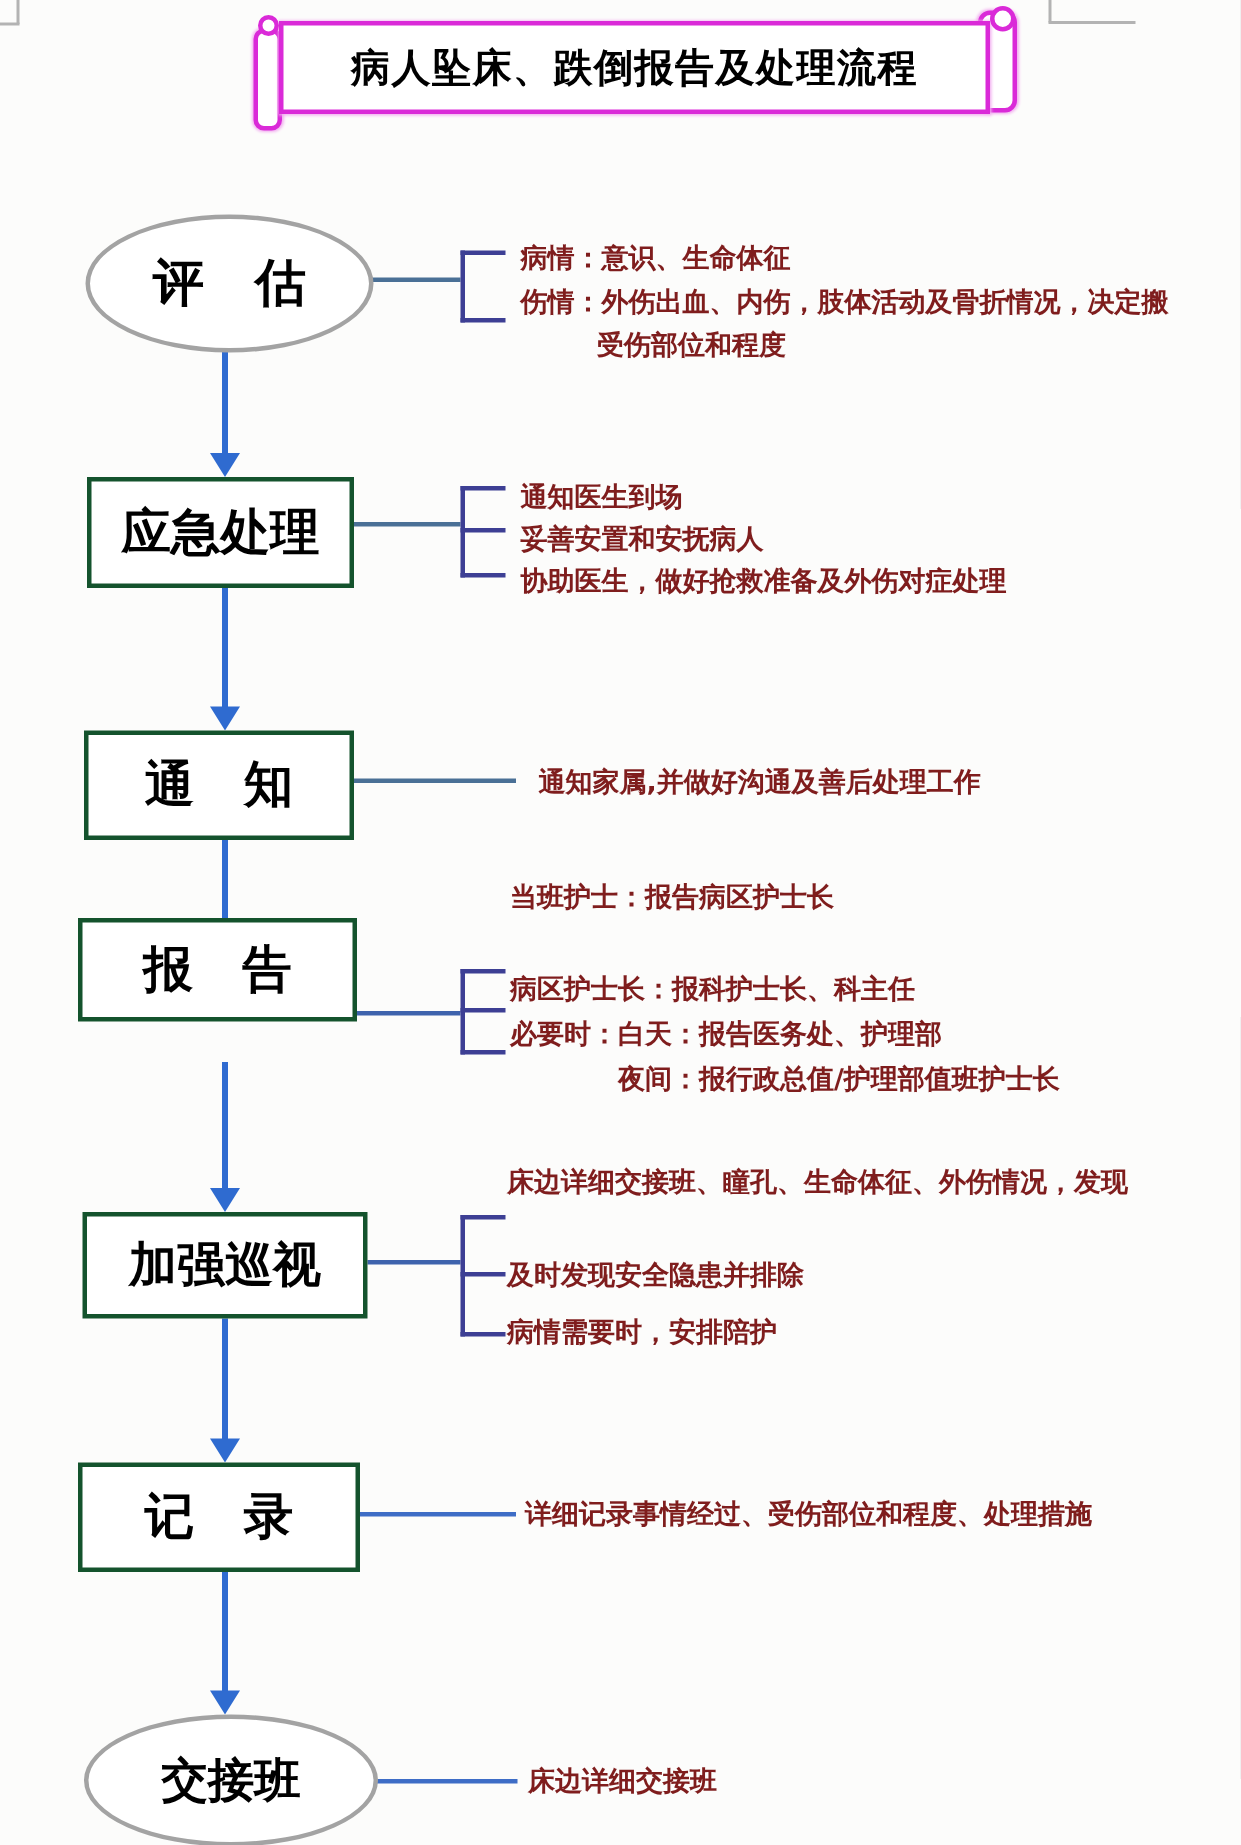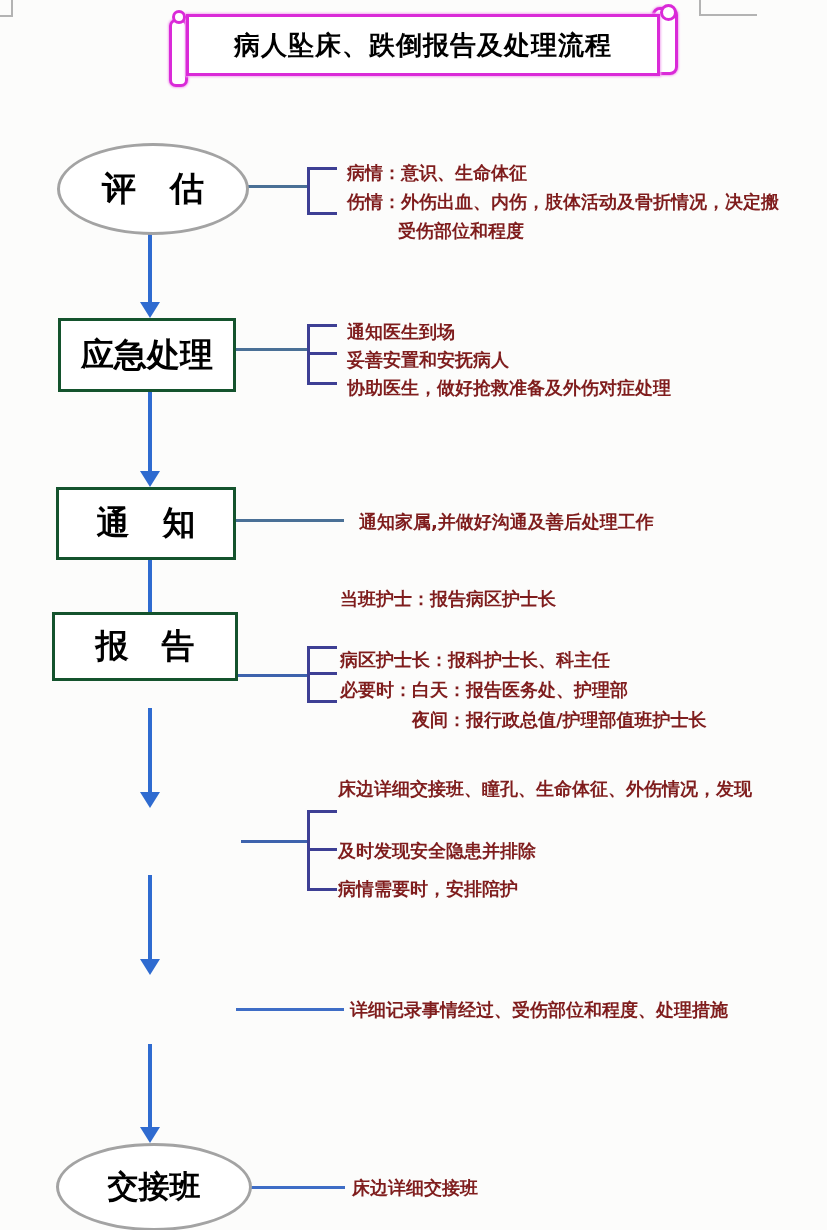--- a/index.html
+++ b/index.html
@@ -111,20 +111,26 @@
   </div>
   <div class="shape rect" id="sh-emergency">
     <span>应急处理</span>
   </div>
   <div class="shape rect" id="sh-notify">
     <span>通　知</span>
   </div>
   <div class="shape rect" id="sh-report">
     <span>报　告</span>
   </div>
+  <div class="shape rect" id="sh-patrol">
+    <span>加强巡视</span>
+  </div>
+  <div class="shape rect" id="sh-record">
+    <span>记　录</span>
+  </div>
   <div class="shape ellipse" id="sh-handover">
     <span>交接班</span>
   </div>
 
   <div class="arrow-shaft" id="ar1s"></div>
   <div class="arrow-head" id="ar1h"></div>
   <div class="arrow-shaft" id="ar2s"></div>
   <div class="arrow-head" id="ar2h"></div>
   <div class="arrow-shaft" id="ar3s"></div>
   <div class="arrow-head" id="ar3h"></div>

